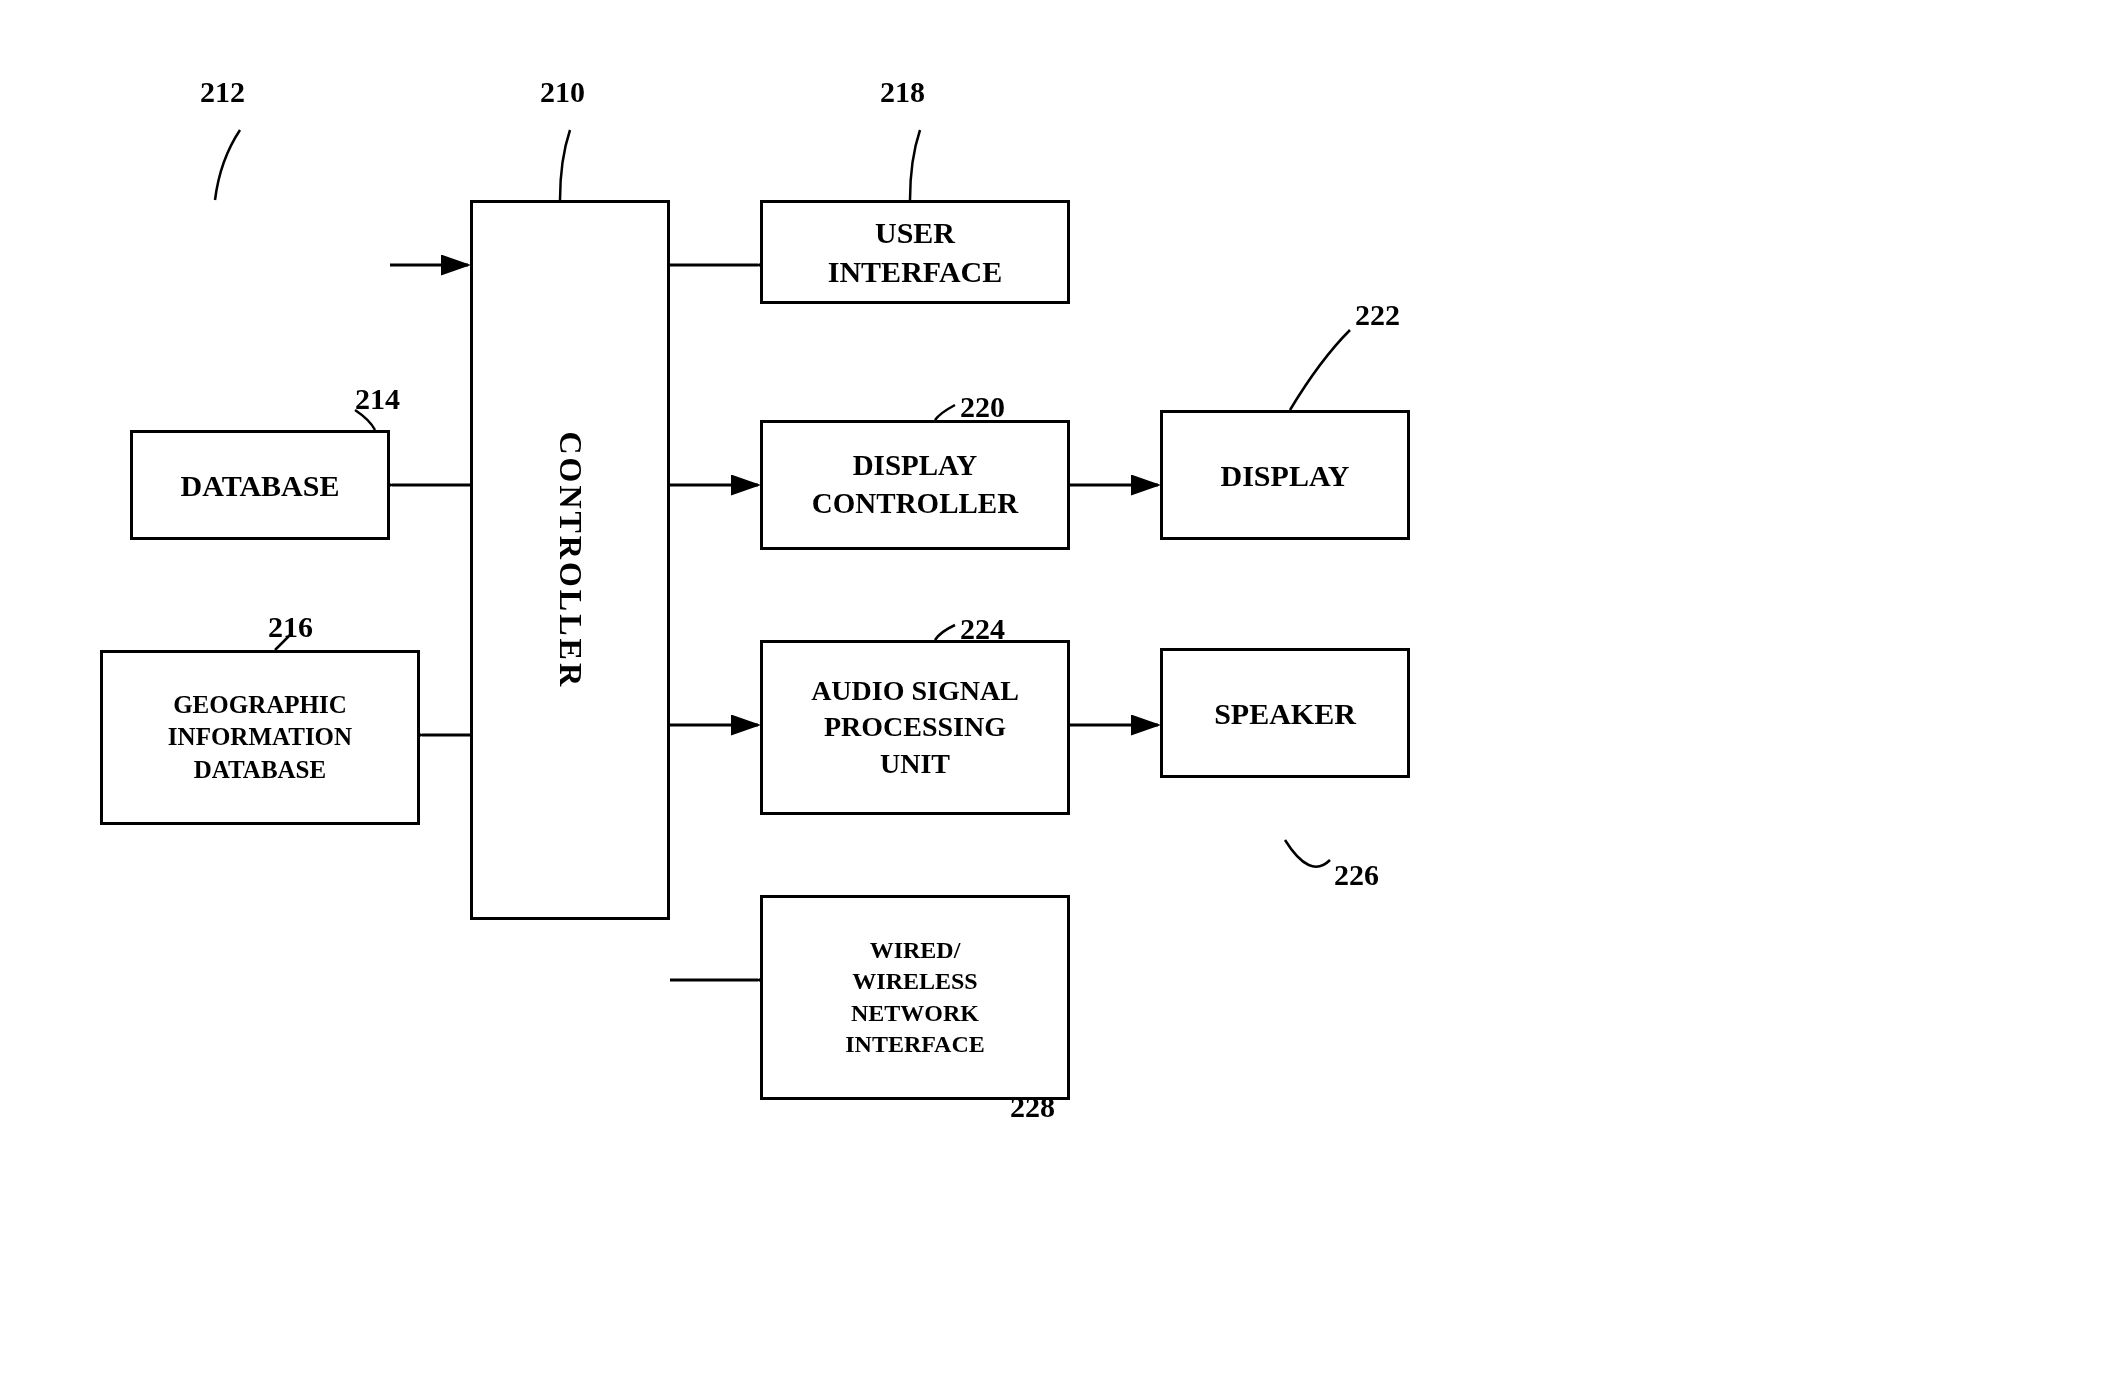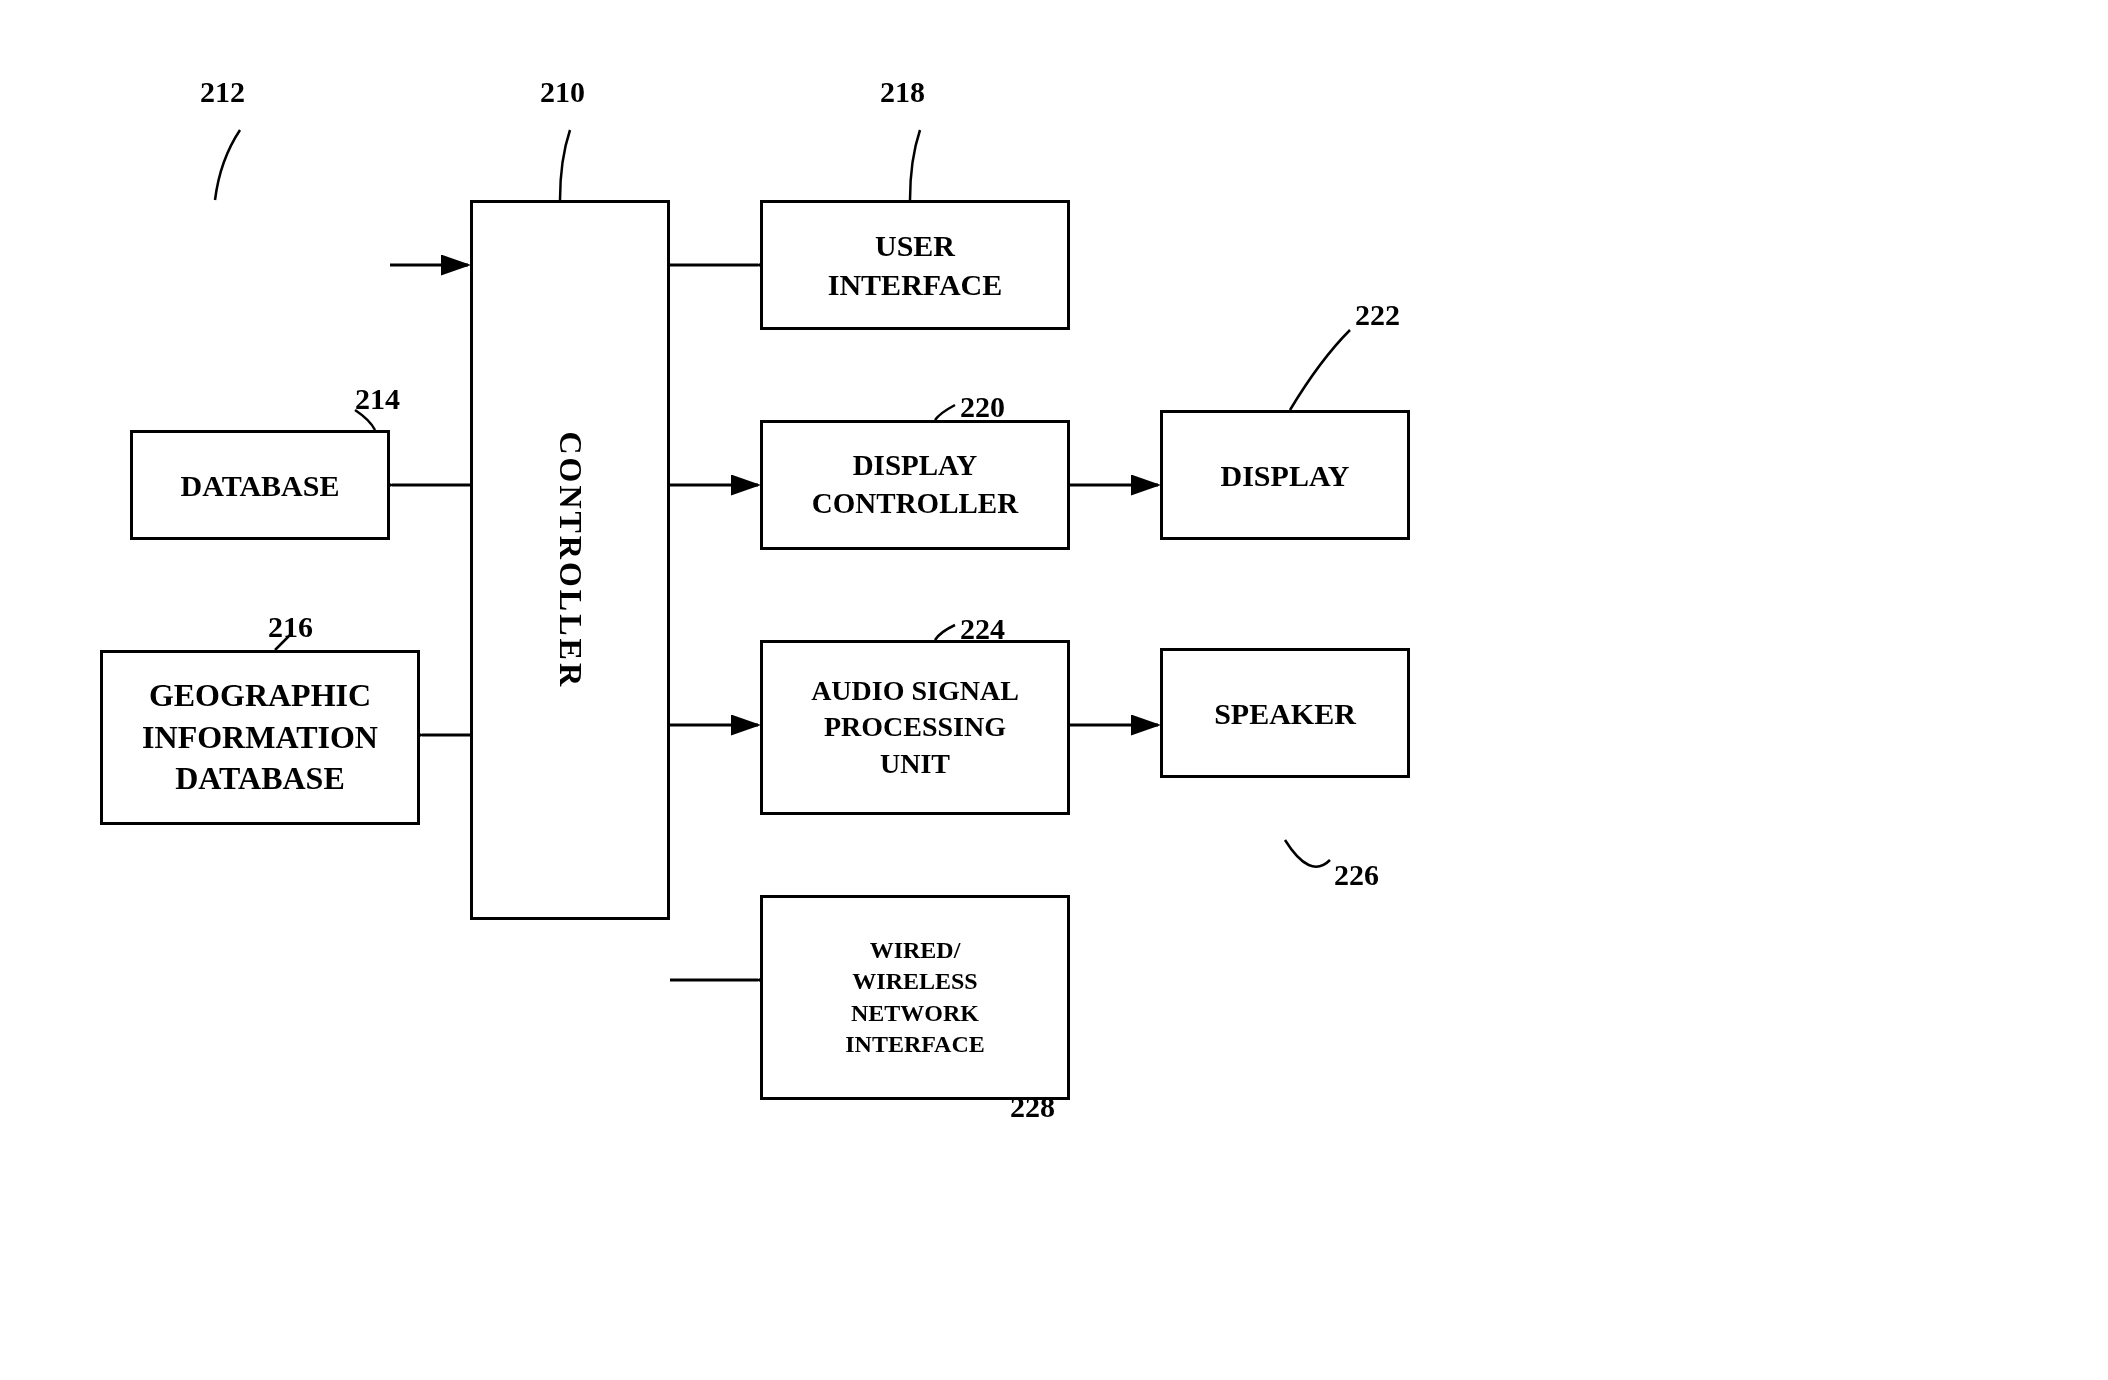--- a/index.html
+++ b/index.html
@@ -119,29 +119,29 @@
 
   <div class="label" style="left:1334px; top:858px;">226</div>
 
   <div class="label" style="left:1010px; top:1090px;">228</div>
 
 
   <div class="box" style="left:130px; top:430px; width:260px; height:110px; font-size:30px;">
     <span>DATABASE</span>
   </div>
 
-  <div class="box" style="left:100px; top:650px; width:320px; height:175px; font-size:32px;">
+  <div class="box" style="left:100px; top:650px; width:320px; height:175px; font-size:25px;">
     <span>GEOGRAPHIC<br>INFORMATION<br>DATABASE</span>
   </div>
 
   <div class="box" style="left:470px; top:200px; width:200px; height:720px; font-size:30px; writing-mode: vertical-rl; text-orientation: mixed; transform: rotate(180deg); letter-spacing: 2px;">
     <span style="writing-mode: vertical-lr; transform: rotate(180deg); font-size:32px; letter-spacing:3px;">CONTROLLER</span>
   </div>
 
-  <div class="box" style="left:760px; top:200px; width:310px; height:130px; font-size:30px;">
+  <div class="box" style="left:760px; top:200px; width:310px; height:104px; font-size:30px;">
     <span>USER<br>INTERFACE</span>
   </div>
 
   <div class="box" style="left:760px; top:420px; width:310px; height:130px; font-size:29px;">
     <span>DISPLAY<br>CONTROLLER</span>
   </div>
 
   <div class="box" style="left:1160px; top:410px; width:250px; height:130px; font-size:30px;">
     <span>DISPLAY</span>
   </div>

